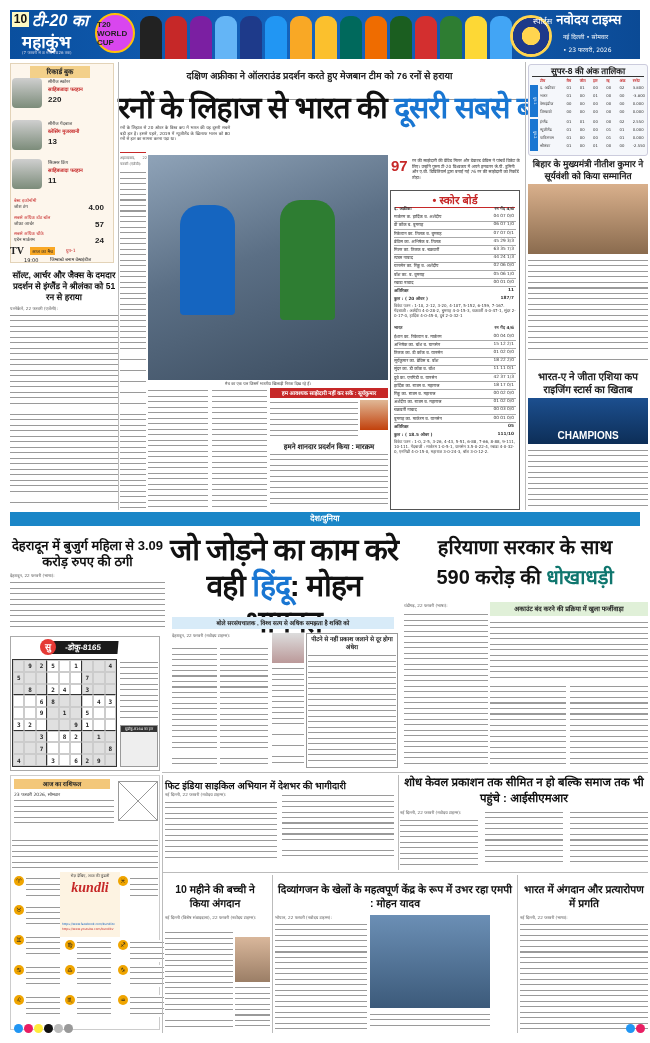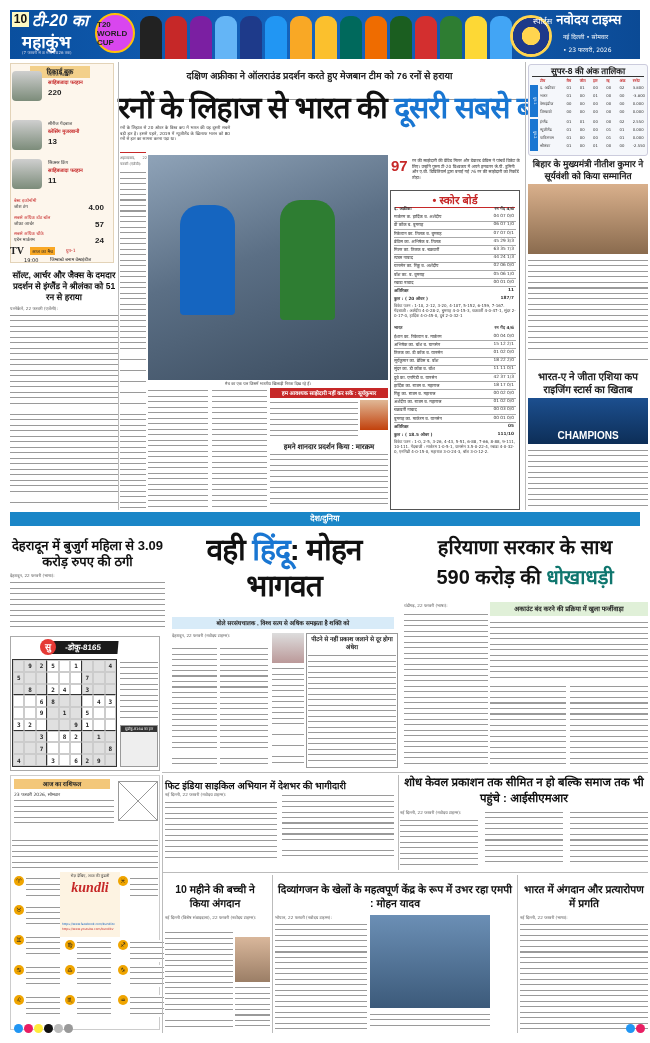--- a/index.html
+++ b/index.html
@@ -123,21 +123,21 @@
   <div class="player" style="left:465px;background:#fdd835"></div>
   <div class="player" style="left:490px;background:#42a5f5"></div>
 </div>
 <div class="abs" id="b-emblem"></div>
 <div class="abs" id="b-brand"><small>स्पोर्ट्स</small><span>नवोदय टाइम्स</span></div>
 <div class="abs" id="b-date1">नई दिल्ली • सोमवार</div>
 <div class="abs" id="b-date2">• 23 फरवरी, 2026</div>
 
 <div class="abs" id="rb"></div>
 <div class="abs" id="rb-title">रिकार्ड बुक</div>
-<div class="rb-row" style="top:71px">
+<div class="rb-row" style="top:78px">
   <div class="rb-ph"></div>
   <div class="rb-l1">सीरीज स्कोरर</div>
   <div class="rb-l2">साहिबजादा फरहान</div>
   <div class="rb-l3">220</div>
 </div>
 <div class="rb-row" style="top:120px">
   <div class="rb-ph"></div>
   <div class="rb-l1">सीरीज गेंदबाज</div>
   <div class="rb-l2">ब्लेसिंग मुजरबानी</div>
   <div class="rb-l3">13</div>
@@ -323,20 +323,21 @@
 <div class="abs" id="champ">CHAMPIONS</div>
 <div class="abs lines" style="left:528px;top:448px;width:120px;height:60px"></div>
 
 <div class="abs" id="secbar">देश/दुनिया</div>
 
 <div class="abs" id="h-dehra">देहरादून में बुजुर्ग महिला से 3.09 करोड़ रुपए की ठगी</div>
 <div class="abs txt" style="left:10px;top:573px;width:155px">देहरादून, 22 फरवरी (भाषा):</div>
 <div class="abs lines" style="left:10px;top:580px;width:155px;height:50px"></div>
 
 <div class="abs" id="h-bhagwat">
+    <div>जो जोड़ने का काम करे</div>
     <div><span style="color:#111">वही </span><span>हिंदू</span><span style="color:#111">: मोहन भागवत</span></div>
   </div>
 <div class="abs" id="bhag-sub">बोले सरसंघचालक , विश्व सत्य से अधिक समझता है शक्ति को</div>
 <div class="abs txt" style="left:172px;top:633px;width:95px">देहरादून, 22 फरवरी (नवोदय टाइम्स):</div>
 <div class="abs lines" style="left:172px;top:646px;width:45px;height:122px"></div>
 <div class="abs lines" style="left:220px;top:646px;width:48px;height:122px"></div>
 <div class="abs" id="mohan-img"></div>
 <div class="abs lines" style="left:272px;top:666px;width:32px;height:100px"></div>
 <div class="abs" style="left:306px;top:633px;width:92px;height:135px;border:1px solid #999"></div>
 <div class="abs" style="left:308px;top:635px;width:88px;font:bold 6px 'Liberation Sans',sans-serif;text-align:center;line-height:8px">पीटने से नहीं प्रकाश जलाने से दूर होगा अंधेरा</div>

